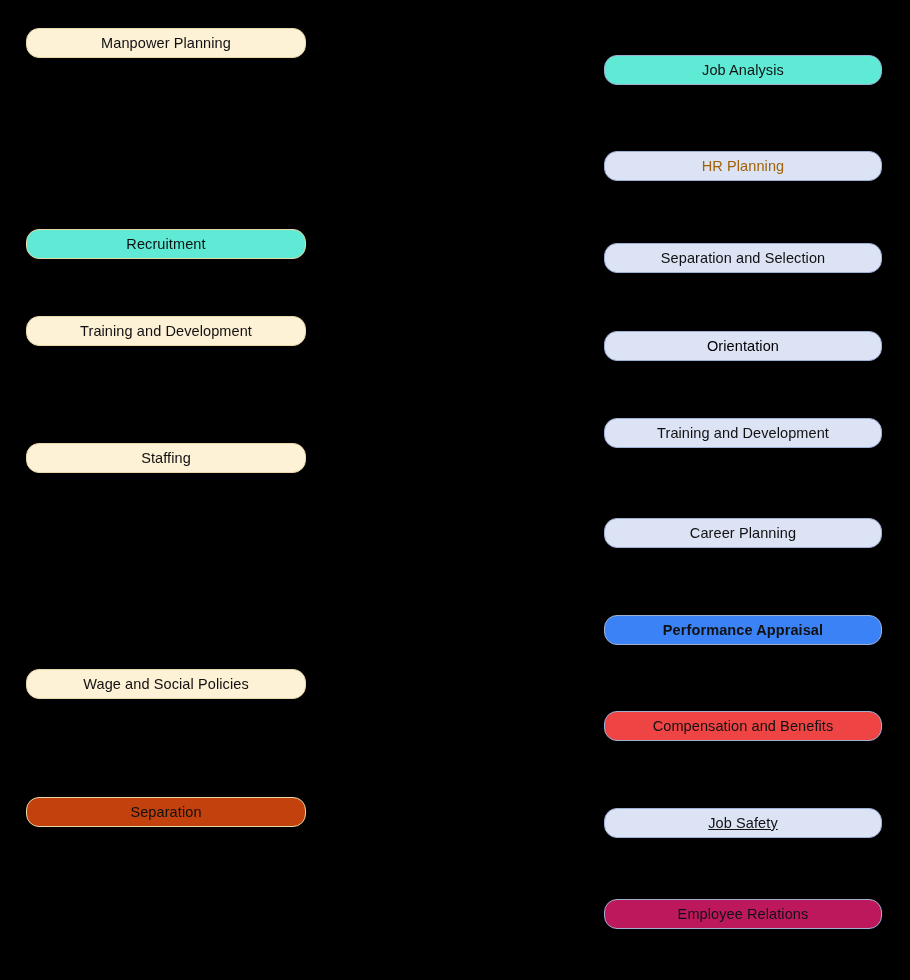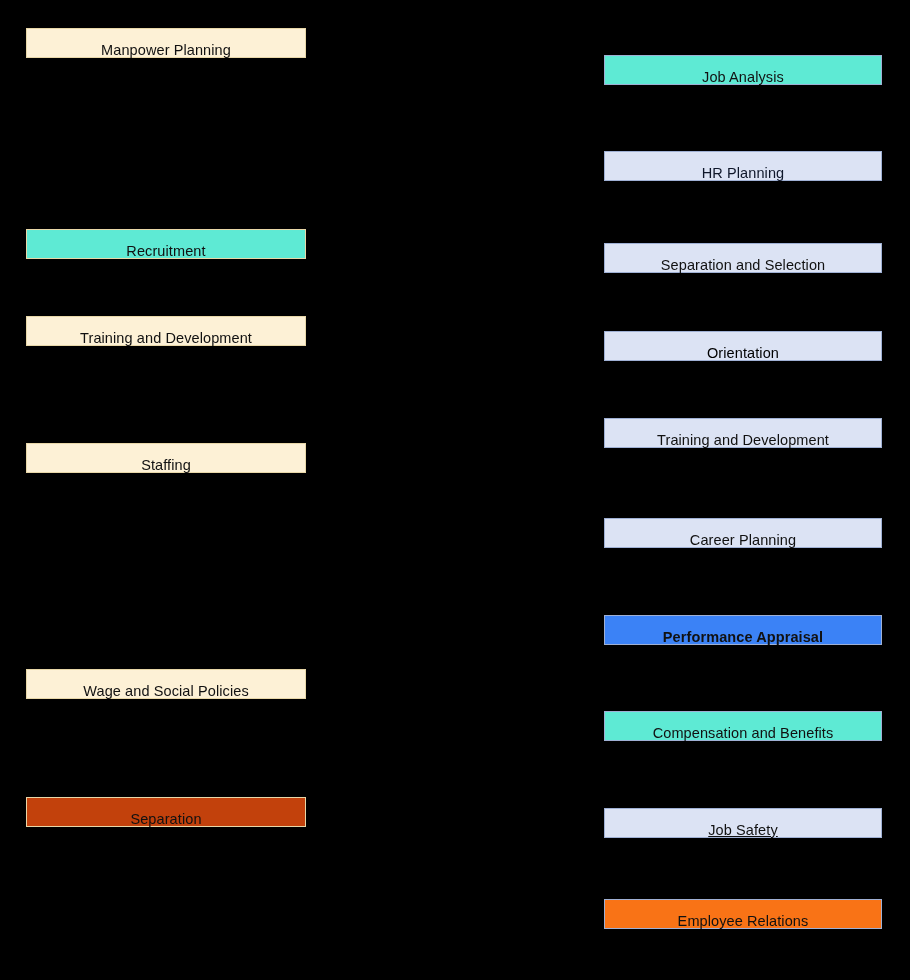--- a/index.html
+++ b/index.html
@@ -19,29 +19,30 @@
     left: 0;
     top: 0;
     width: 910px;
     height: 980px;
     background: #000000;
   }
   .node-box {
     position: absolute;
     box-sizing: border-box;
     display: flex;
-    align-items: flex-end;
+    align-items: center;
     justify-content: center;
     font-size: 14.5px;
     line-height: 1;
     letter-spacing: 0.1px;
     color: #111111;
     white-space: nowrap;
     border-style: solid;
     border-width: 1px;
+    border-radius: 13px;
   }
   .col-left {
     left: 26px;
     width: 280px;
     height: 30px;
     background: #FDF1D6;
     border-color: #E8D7A8;
   }
   .col-right {
     left: 604px;
@@ -76,41 +77,41 @@
         <span class="node-label">Wage and Social Policies</span>
       </div>
       <div class="node-box col-left" style="top: 797px; background: #c2410c; border-color: rgb(232, 215, 168); color: rgb(17, 17, 17);">
         <span class="node-label">Separation</span>
       </div>
     </div>
   <div id="right-column">
       <div class="node-box col-right" style="top: 55px; background: #5eead4; border-color: rgb(159, 176, 212); color: rgb(17, 17, 17);">
         <span class="node-label">Job Analysis</span>
       </div>
-      <div class="node-box col-right" style="top: 151px; background: rgb(220, 227, 244); border-color: rgb(159, 176, 212); color: #0f172a;">
+      <div class="node-box col-right" style="top: 151px; background: rgb(220, 227, 244); border-color: rgb(159, 176, 212); color: #a16207;">
         <span class="node-label">HR Planning</span>
       </div>
       <div class="node-box col-right" style="top: 243px; background: rgb(220, 227, 244); border-color: rgb(159, 176, 212); color: rgb(17, 17, 17);">
         <span class="node-label">Separation and Selection</span>
       </div>
       <div class="node-box col-right" style="top: 331px; background: rgb(220, 227, 244); border-color: rgb(159, 176, 212); color: #000000;">
         <span class="node-label">Orientation</span>
       </div>
       <div class="node-box col-right" style="top: 418px; background: rgb(220, 227, 244); border-color: rgb(159, 176, 212); color: rgb(17, 17, 17);">
         <span class="node-label">Training and Development</span>
       </div>
       <div class="node-box col-right" style="top: 518px; background: rgb(220, 227, 244); border-color: rgb(159, 176, 212); color: rgb(17, 17, 17);">
         <span class="node-label">Career Planning</span>
       </div>
       <div class="node-box col-right" style="top: 615px; background: #3b82f6; border-color: rgb(159, 176, 212); color: rgb(17, 17, 17); font-weight: bold;">
         <span class="node-label">Performance Appraisal</span>
       </div>
-      <div class="node-box col-right" style="top: 711px; background: #5eead4; border-color: rgb(159, 176, 212); color: rgb(17, 17, 17);">
+      <div class="node-box col-right" style="top: 711px; background: #ef4444; border-color: rgb(159, 176, 212); color: rgb(17, 17, 17);">
         <span class="node-label">Compensation and Benefits</span>
       </div>
       <div class="node-box col-right" style="top: 808px; background: rgb(220, 227, 244); border-color: rgb(159, 176, 212); color: rgb(17, 17, 17); text-decoration: underline;">
         <span class="node-label">Job Safety</span>
       </div>
-      <div class="node-box col-right" style="top: 899px; background: #f97316; border-color: rgb(159, 176, 212); color: rgb(17, 17, 17);">
+      <div class="node-box col-right" style="top: 899px; background: #be185d; border-color: rgb(159, 176, 212); color: rgb(17, 17, 17);">
         <span class="node-label">Employee Relations</span>
       </div>
     </div>
 </div>
 
 </body></html>

